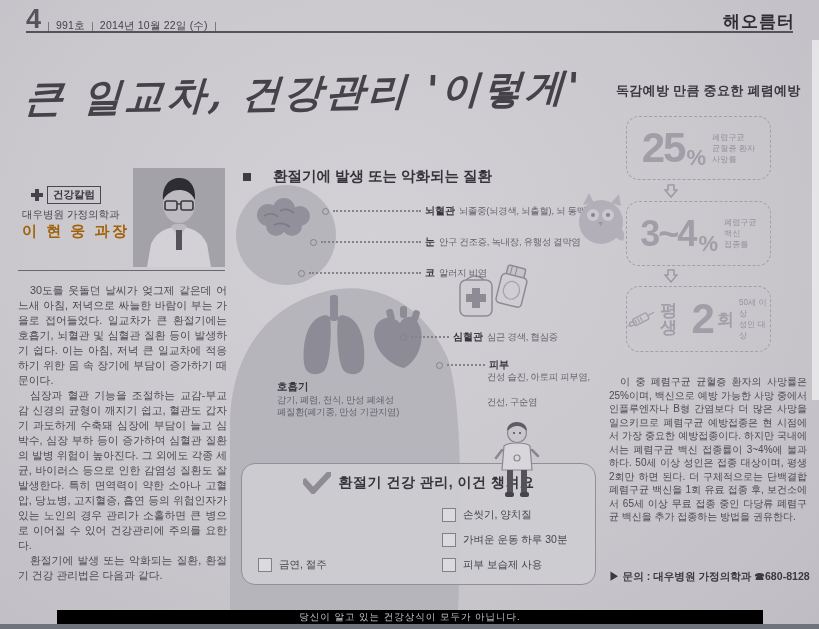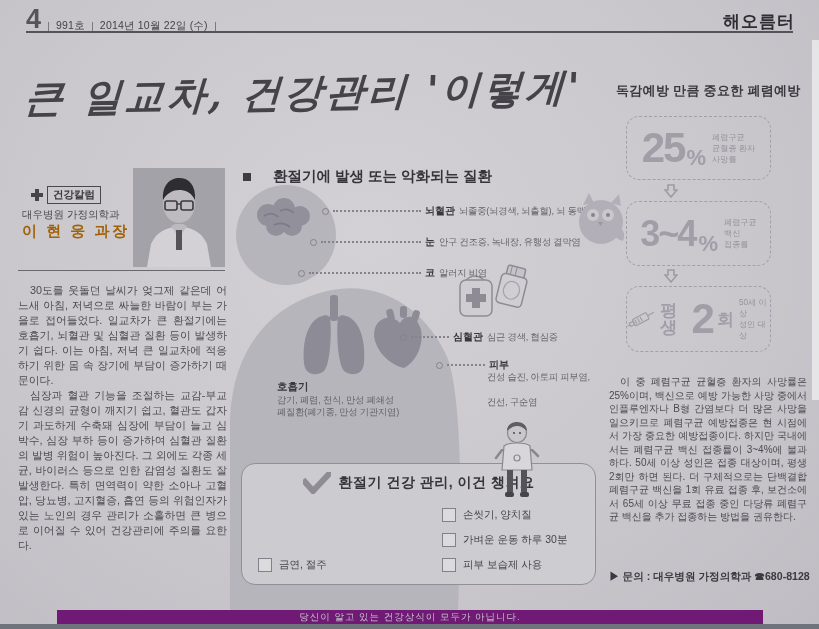--- a/index.html
+++ b/index.html
@@ -56,21 +56,21 @@
   }
   .stat-val{font-weight:bold;color:#a19ea8;letter-spacing:-2px;line-height:1;}
   .stat-unit{font-weight:bold;color:#a19ea8;line-height:1;}
   .stat-desc{font-size:8.2px;line-height:11px;color:#96939d;}
   .stat-pre{font-weight:bold;color:#a19ea8;line-height:1;letter-spacing:0;}
   
   .rtext{width:198px;font-size:10px;line-height:13.5px;text-align:justify;color:#4c4a51;}
   .rtext p{margin:0;text-indent:11px;}
   .contact{font-size:10.6px;font-weight:bold;color:#3b3940;}
   
-  .slogan-bar{width:706px;height:15px;background:#701a75;display:flex;align-items:center;justify-content:center;}
+  .slogan-bar{width:706px;height:15px;background:#000000;display:flex;align-items:center;justify-content:center;}
   .slogan{font-size:9.5px;color:#c3c0ca;letter-spacing:1px;}
   .bottom-strip{width:819px;height:5px;background:#6f747c;}
   .edge-r{width:7px;height:360px;background:rgba(255,255,255,0.55);}
 </style>
 </head>
 <body>
 
 <div class="abs" style="left:26px;top:6px;display:flex;align-items:flex-end;gap:0;">
   <span class="pagenum">4</span>
   <span class="hdiv"></span>
@@ -105,20 +105,21 @@
     <rect x="32" y="33" width="12" height="9" rx="2" fill="none" stroke="#3a393d" stroke-width="1.6"></rect>
     <rect x="48" y="33" width="12" height="9" rx="2" fill="none" stroke="#3a393d" stroke-width="1.6"></rect>
     <line x1="44" y1="36" x2="48" y2="36" stroke="#3a393d" stroke-width="1.4"></line>
   </svg>
 </div>
 <div class="abs colrule" style="left:18px;top:270px;"></div>
 
 <div class="abs bodytext" style="left:18px;top:283px;">
   <p>30도를 웃돌던 날씨가 엊그제 같은데 어느새 아침, 저녁으로 싸늘한 바람이 부는 가을로 접어들었다. 일교차가 큰 환절기에는 호흡기, 뇌혈관 및 심혈관 질환 등이 발생하기 쉽다. 이는 아침, 저녁 큰 일교차에 적응하기 위한 몸 속 장기에 부담이 증가하기 때문이다.</p>
   <p>심장과 혈관 기능을 조절하는 교감-부교감 신경의 균형이 깨지기 쉽고, 혈관도 갑자기 과도하게 수축돼 심장에 부담이 늘고 심박수, 심장 부하 등이 증가하여 심혈관 질환의 발병 위험이 높아진다. 그 외에도 각종 세균, 바이러스 등으로 인한 감염성 질환도 잘 발생한다. 특히 면역력이 약한 소아나 고혈압, 당뇨병, 고지혈증, 흡연 등의 위험인자가 있는 노인의 경우 관리가 소홀하면 큰 병으로 이어질 수 있어 건강관리에 주의를 요한다.</p>
+  <p>환절기에 발생 또는 악화되는 질환, 환절기 건강 관리법은 다음과 같다.</p>
 </div>
 
 <div class="abs" style="left:222px;top:183px;width:380px;height:427px;">
   <svg width="380" height="427" viewBox="0 0 380 427">
     <circle cx="64" cy="52" r="50" fill="#b7b5bc"></circle>
     <path d="M8 427 L8 234 C12 158 55 120 105 108 C162 95 206 130 226 176 C238 212 241 300 236 427 Z" fill="#b7b5bc"></path>
     <g>
       <circle cx="46" cy="32" r="11" fill="#92909a"></circle>
         <circle cx="62" cy="26" r="11" fill="#92909a"></circle>
       <circle cx="78" cy="33" r="10" fill="#92909a"></circle>

